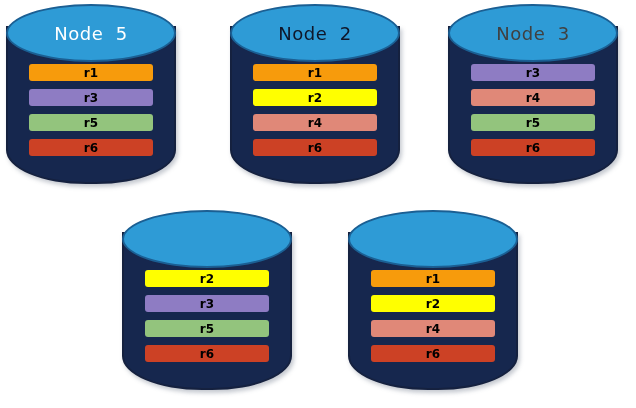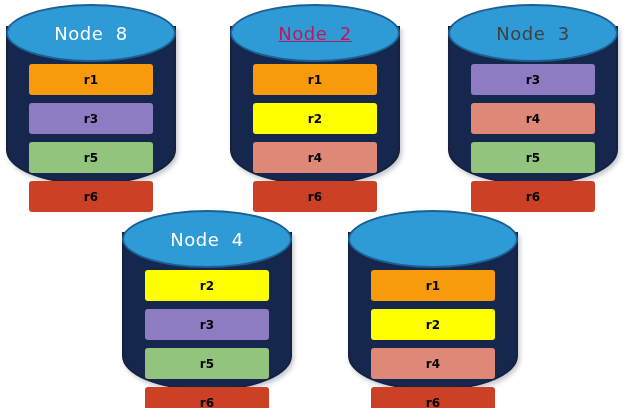--- a/index.html
+++ b/index.html
@@ -73,21 +73,21 @@
   .replica-stack {
     position: absolute;
     left: 0;
     top: 60px;
     width: 170px;
     z-index: 2;
   }
 
   .replica-bar {
     position: relative;
-    height: 31px;
+    height: 17px;
     margin: 0 auto 8px auto;
     width: 124px;
     border-radius: 3px;
     display: flex;
     align-items: center;
     justify-content: center;
     font-size: 12px;
     font-weight: bold;
     color: #000000;
     box-sizing: border-box;
@@ -109,32 +109,32 @@
 <div id="diagram">
     <div class="node" id="node-0">
       <div class="cyl-body" style="background: rgb(22, 39, 78); border-color: rgb(21, 33, 63);"></div>
       <div class="replica-stack">
         <div class="replica-bar" style="background: rgb(247, 155, 12);">r1</div>
         <div class="replica-bar" style="background: rgb(142, 124, 195);">r3</div>
         <div class="replica-bar" style="background: rgb(147, 196, 125);">r5</div>
         <div class="replica-bar" style="background: rgb(204, 65, 37);">r6</div>
       </div>
       <div class="cyl-top" style="background: rgb(46, 155, 214); border-color: rgb(27, 95, 147);"></div>
-      <div class="node-label" style="color: rgb(255, 255, 255);">Node  8</div>
+      <div class="node-label" style="color: rgb(255, 255, 255);">Node  5</div>
     </div>
     <div class="node" id="node-1">
       <div class="cyl-body" style="background: rgb(22, 39, 78); border-color: rgb(21, 33, 63);"></div>
       <div class="replica-stack">
         <div class="replica-bar" style="background: rgb(247, 155, 12);">r1</div>
         <div class="replica-bar" style="background: rgb(255, 255, 0);">r2</div>
         <div class="replica-bar" style="background: rgb(224, 136, 120);">r4</div>
         <div class="replica-bar" style="background: rgb(204, 65, 37);">r6</div>
       </div>
       <div class="cyl-top" style="background: rgb(46, 155, 214); border-color: rgb(27, 95, 147);"></div>
-      <div class="node-label" style="color: #be185d; text-decoration: underline;">Node  2</div>
+      <div class="node-label" style="color: #0f172a;">Node  2</div>
     </div>
     <div class="node" id="node-2">
       <div class="cyl-body" style="background: rgb(22, 39, 78); border-color: rgb(21, 33, 63);"></div>
       <div class="replica-stack">
         <div class="replica-bar" style="background: rgb(142, 124, 195);">r3</div>
         <div class="replica-bar" style="background: rgb(224, 136, 120);">r4</div>
         <div class="replica-bar" style="background: rgb(147, 196, 125);">r5</div>
         <div class="replica-bar" style="background: rgb(204, 65, 37);">r6</div>
       </div>
       <div class="cyl-top" style="background: rgb(46, 155, 214); border-color: rgb(27, 95, 147);"></div>
@@ -142,21 +142,20 @@
     </div>
     <div class="node" id="node-3">
       <div class="cyl-body" style="background: rgb(22, 39, 78); border-color: rgb(21, 33, 63);"></div>
       <div class="replica-stack">
         <div class="replica-bar" style="background: rgb(255, 255, 0);">r2</div>
         <div class="replica-bar" style="background: rgb(142, 124, 195);">r3</div>
         <div class="replica-bar" style="background: rgb(147, 196, 125);">r5</div>
         <div class="replica-bar" style="background: rgb(204, 65, 37);">r6</div>
       </div>
       <div class="cyl-top" style="background: rgb(46, 155, 214); border-color: rgb(27, 95, 147);"></div>
-      <div class="node-label" style="color: rgb(255, 255, 255);">Node  4</div>
     </div>
     <div class="node" id="node-4">
       <div class="cyl-body" style="background: rgb(22, 39, 78); border-color: rgb(21, 33, 63);"></div>
       <div class="replica-stack">
         <div class="replica-bar" style="background: rgb(247, 155, 12);">r1</div>
         <div class="replica-bar" style="background: rgb(255, 255, 0);">r2</div>
         <div class="replica-bar" style="background: rgb(224, 136, 120);">r4</div>
         <div class="replica-bar" style="background: rgb(204, 65, 37);">r6</div>
       </div>
       <div class="cyl-top" style="background: rgb(46, 155, 214); border-color: rgb(27, 95, 147);"></div>

